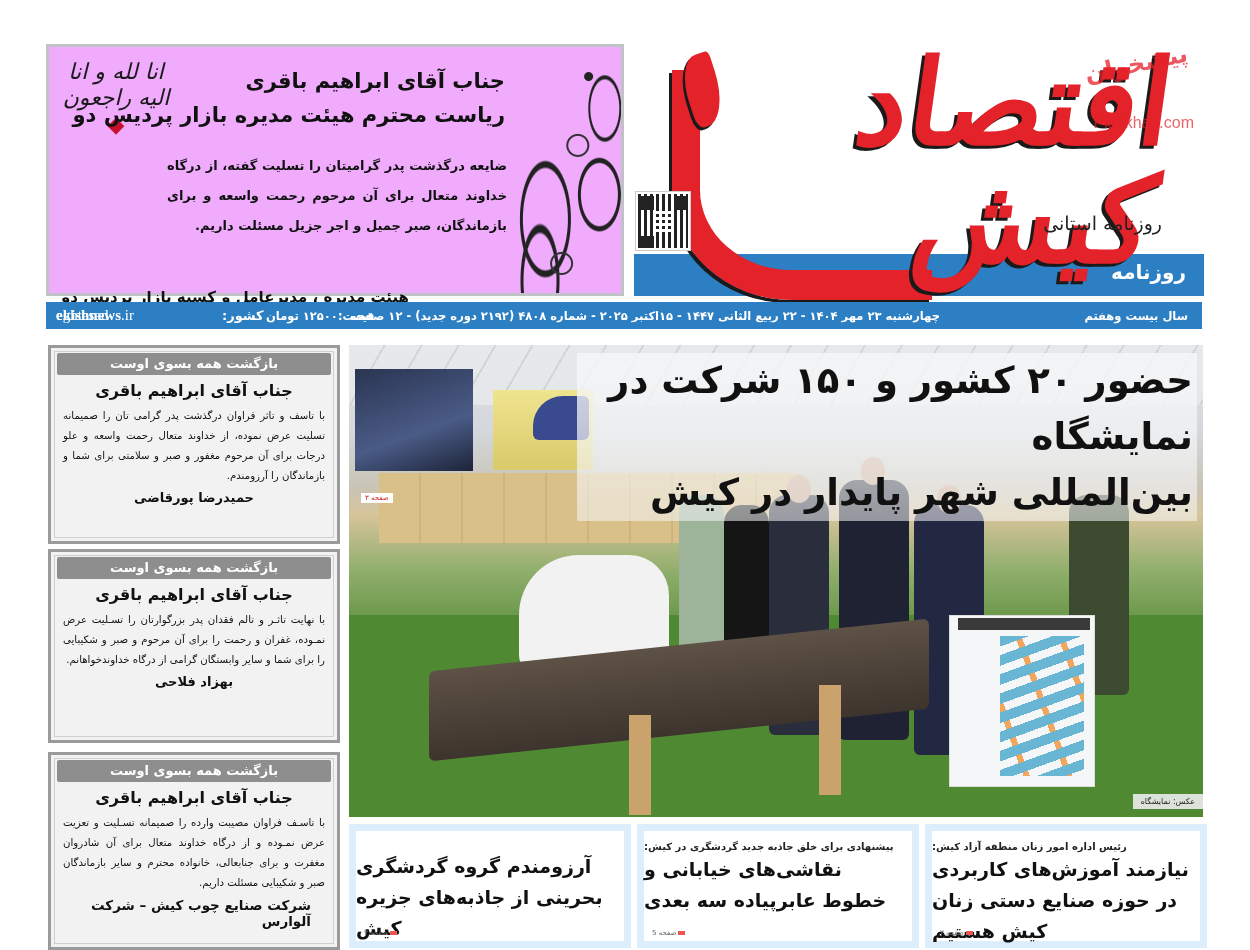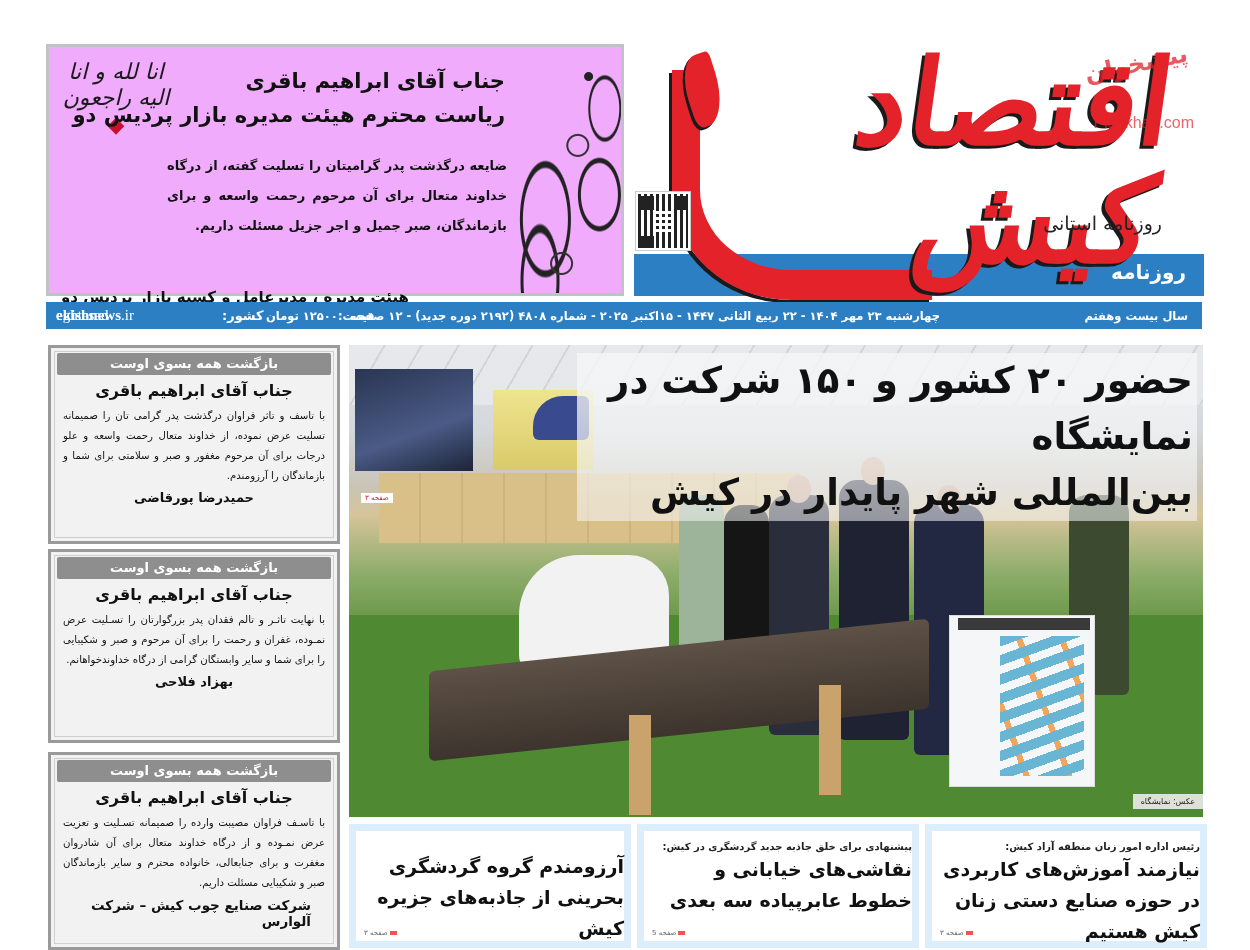--- a/index.html
+++ b/index.html
@@ -167,21 +167,21 @@
     position: absolute; right: 6px; top: 8px; width: 620px;
     font-family: "DejaVu Sans", sans-serif; font-weight: bold;
     font-size: 37px; line-height: 56px; color: #111; text-align: right; direction: rtl;
     background: linear-gradient(180deg, rgba(245,246,247,.85), rgba(245,246,247,.55));
     padding: 0 4px;
   }
 
   
   .teaser {
     position: absolute; top: 824px; height: 124px; width: 282px;
-    background: #ffffff; border: 7px solid #dceefb; direction: rtl; text-align: right;
+    background: #ffffff; border: 7px solid #dceefb; direction: rtl; text-align: left;
   }
   .teaser-kicker { font-size: 10px; font-weight: bold; color: #222; margin-top: 10px; }
   .teaser-title { font-size: 19px; font-weight: bold; color: #111; line-height: 31px; margin-top: 2px; }
   .teaser-title.top-gap { margin-top: 20px; }
   .teaser-page { position: absolute; left: 8px; bottom: 4px; font-size: 7px; color: #666; direction: rtl; }
   .teaser-page .pg-icon { display: inline-block; width: 7px; height: 4px; background: #e55; margin-left: 2px; vertical-align: middle; }
 </style>
 </head>
 <body>
 

